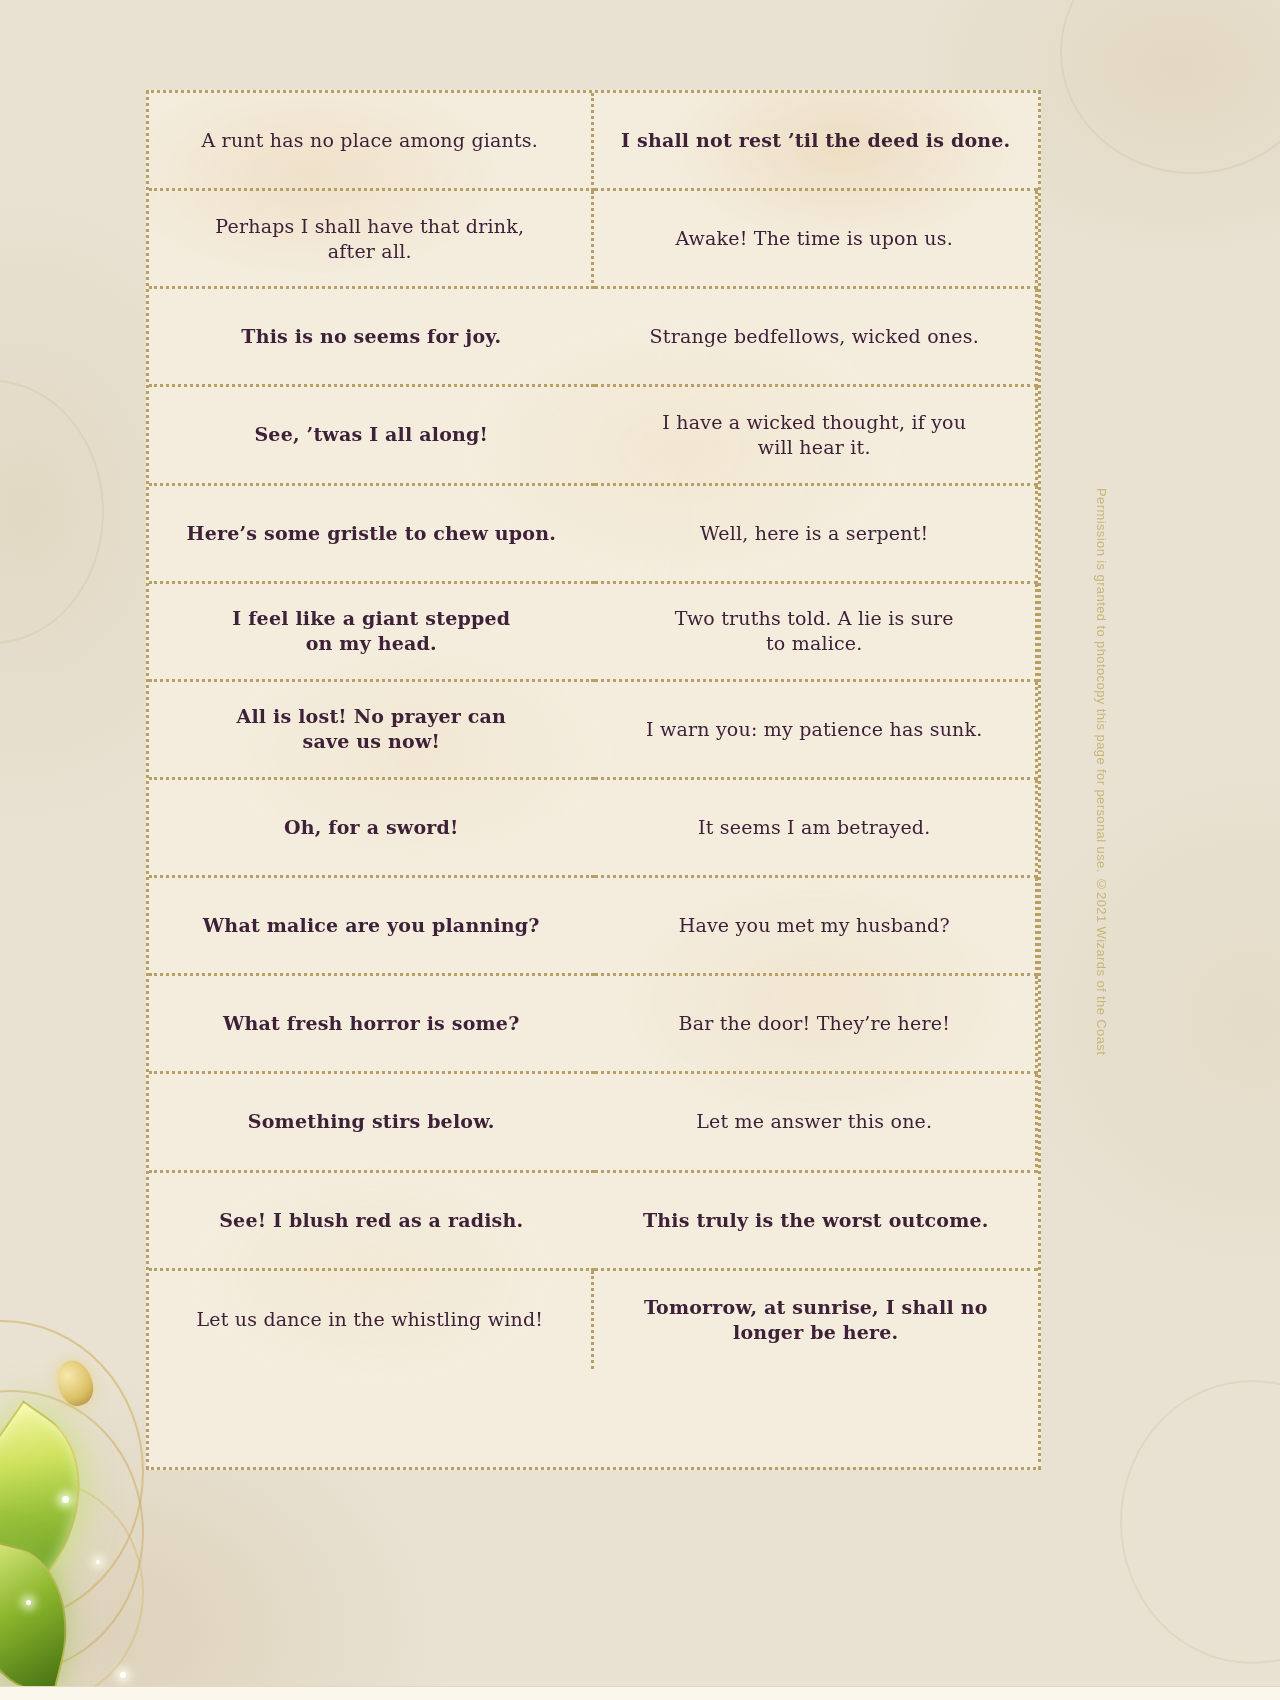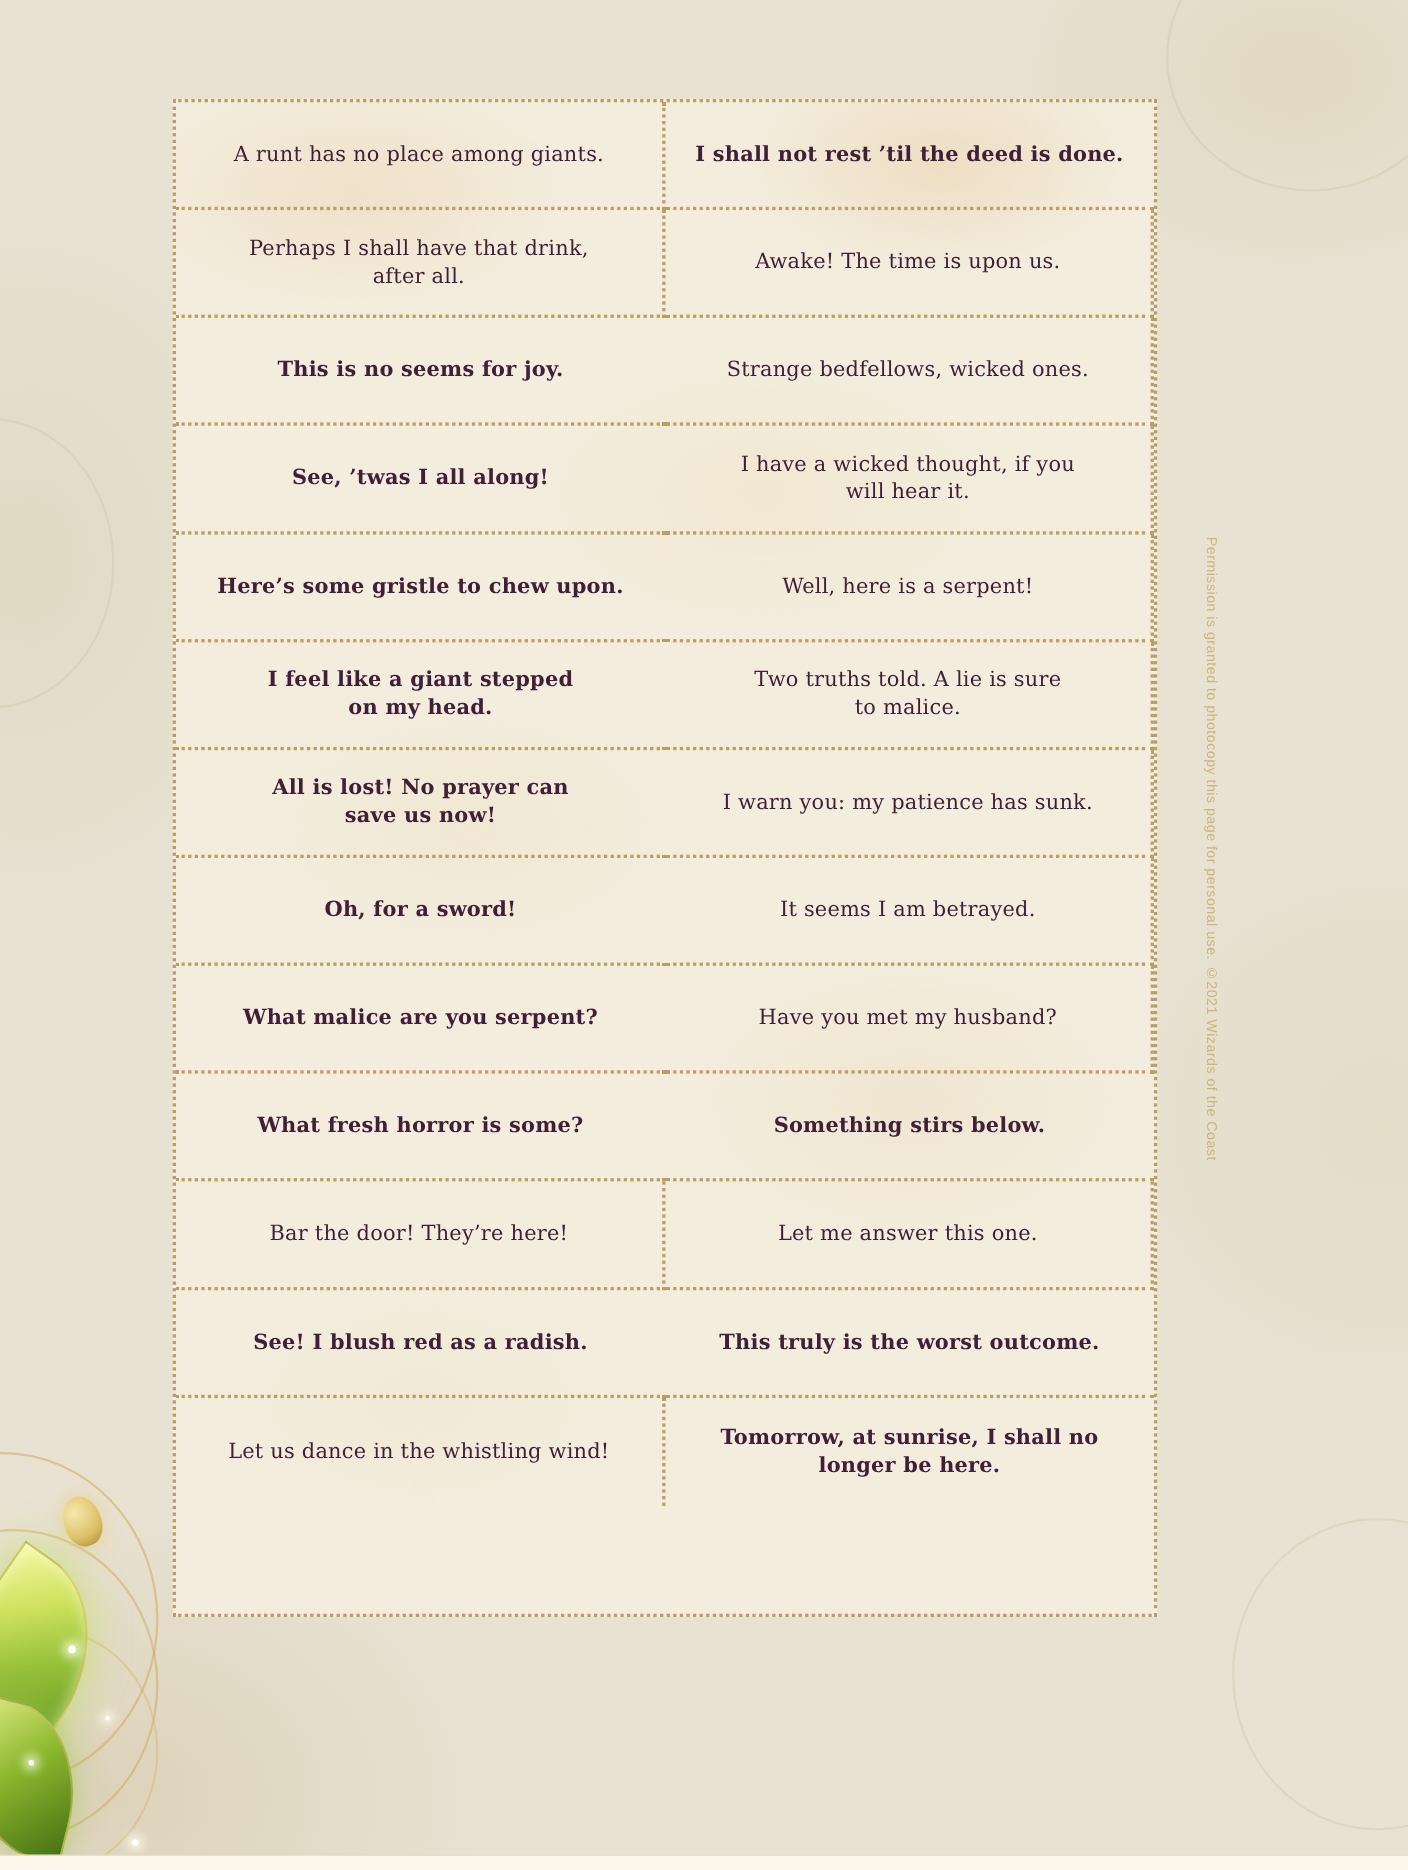--- a/index.html
+++ b/index.html
@@ -13,21 +13,21 @@
       radial-gradient(ellipse 420px 420px at 98% 60%, rgba(216,202,170,.28), transparent 70%),
       #e9e2d3;
   }
   
   .pattern-ring{
     position:absolute;border:2px solid rgba(205,190,156,.30);border-radius:50%;
     pointer-events:none;
   }
   
   .card-grid{
-    position:absolute;left:157px;top:90px;width:895px;height:1380px;
+    position:absolute;left:146px;top:90px;width:895px;height:1380px;
     box-sizing:border-box;
     border:3px dotted #b7a066;
     display:grid;grid-template-columns:1fr 1fr;grid-template-rows:repeat(14,1fr);
     background:
       radial-gradient(ellipse 300px 160px at 18% 6%, rgba(236,215,184,.55), transparent 70%),
       radial-gradient(ellipse 260px 150px at 78% 4%, rgba(231,206,168,.50), transparent 70%),
       radial-gradient(ellipse 340px 200px at 60% 26%, rgba(240,226,200,.55), transparent 70%),
       radial-gradient(ellipse 300px 180px at 30% 48%, rgba(238,224,198,.45), transparent 70%),
       radial-gradient(ellipse 320px 200px at 75% 66%, rgba(236,220,192,.45), transparent 70%),
       radial-gradient(ellipse 280px 170px at 25% 86%, rgba(240,228,204,.50), transparent 70%),
@@ -151,33 +151,33 @@
     <div class="cell">
     <div class="quote">I warn you: my patience has sunk.</div>
   </div>
     <div class="cell last-col">
     <div class="quote">Oh, for a sword!</div>
   </div>
     <div class="cell">
     <div class="quote">It seems I am betrayed.</div>
   </div>
     <div class="cell last-col">
-    <div class="quote">What malice are you serpent?</div>
+    <div class="quote">What malice are you planning?</div>
   </div>
     <div class="cell">
     <div class="quote">Have you met my husband?</div>
   </div>
     <div class="cell last-col">
     <div class="quote">What fresh horror is some?</div>
   </div>
+    <div class="cell">
+    <div class="quote">Bar the door! They’re here!</div>
+  </div>
     <div class="cell last-col">
     <div class="quote">Something stirs below.</div>
-  </div>
-    <div class="cell">
-    <div class="quote">Bar the door! They’re here!</div>
   </div>
     <div class="cell">
     <div class="quote">Let me answer this one.</div>
   </div>
     <div class="cell last-col">
     <div class="quote">See! I blush red as a radish.</div>
   </div>
     <div class="cell last-col">
     <div class="quote">This truly is the worst outcome.</div>
   </div>

